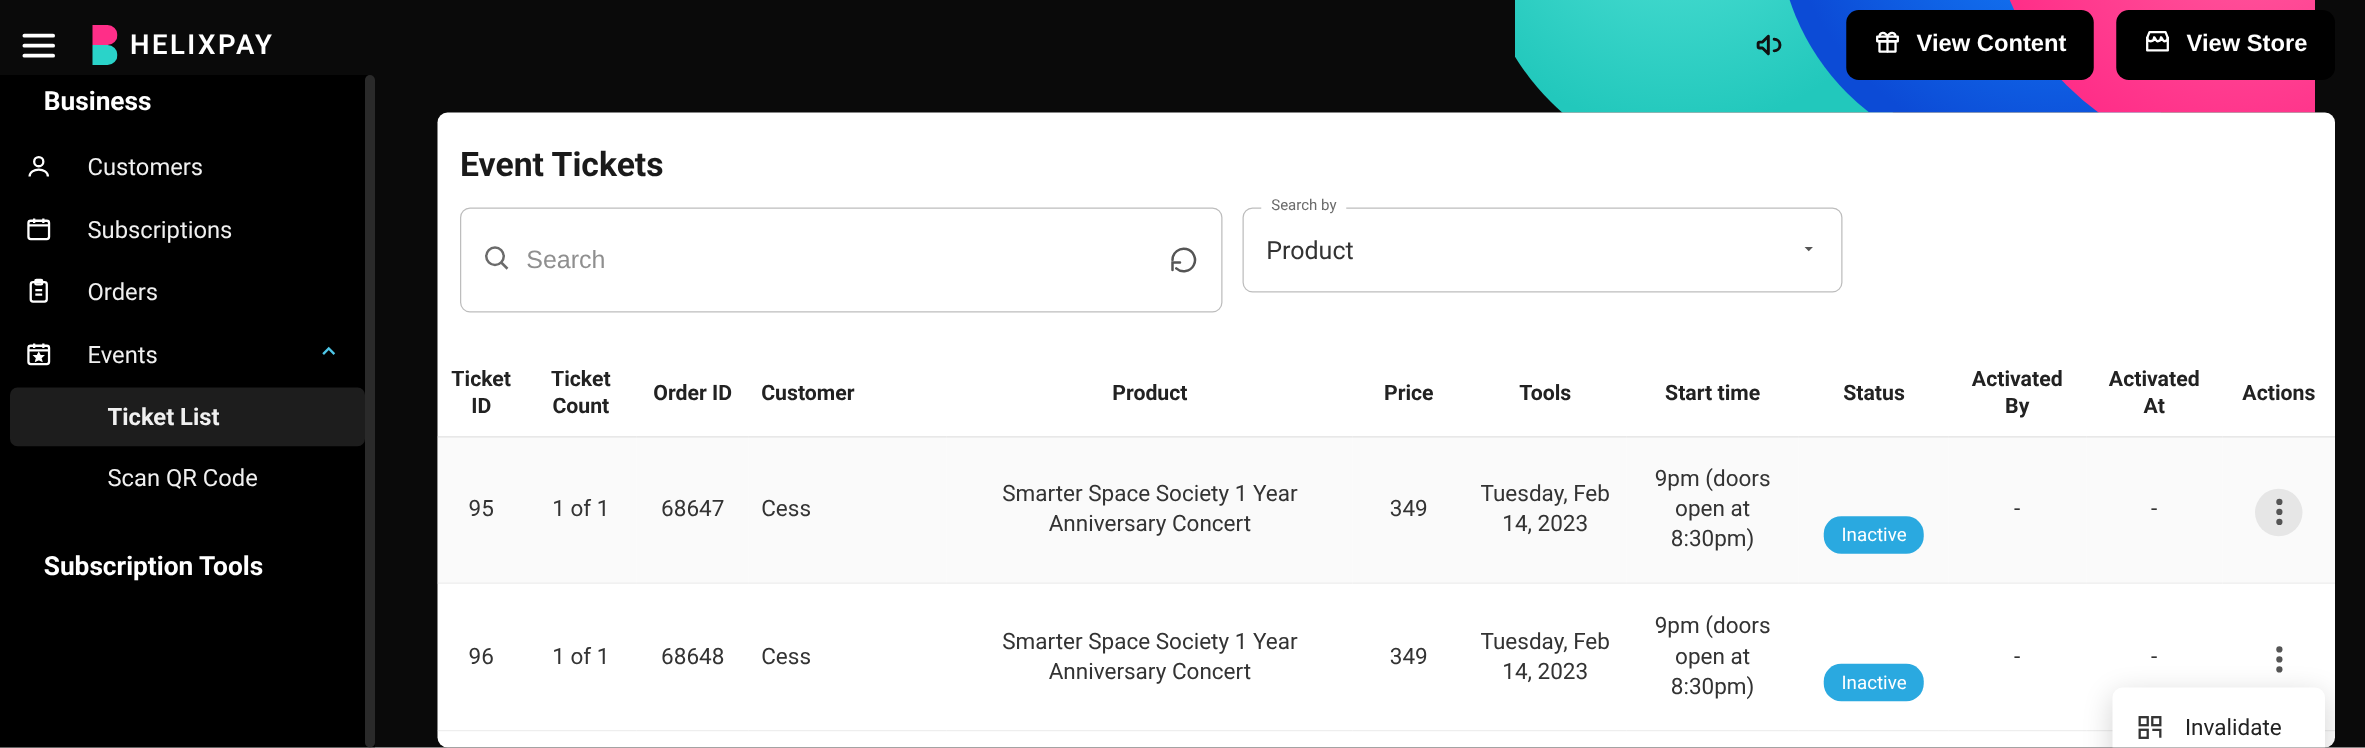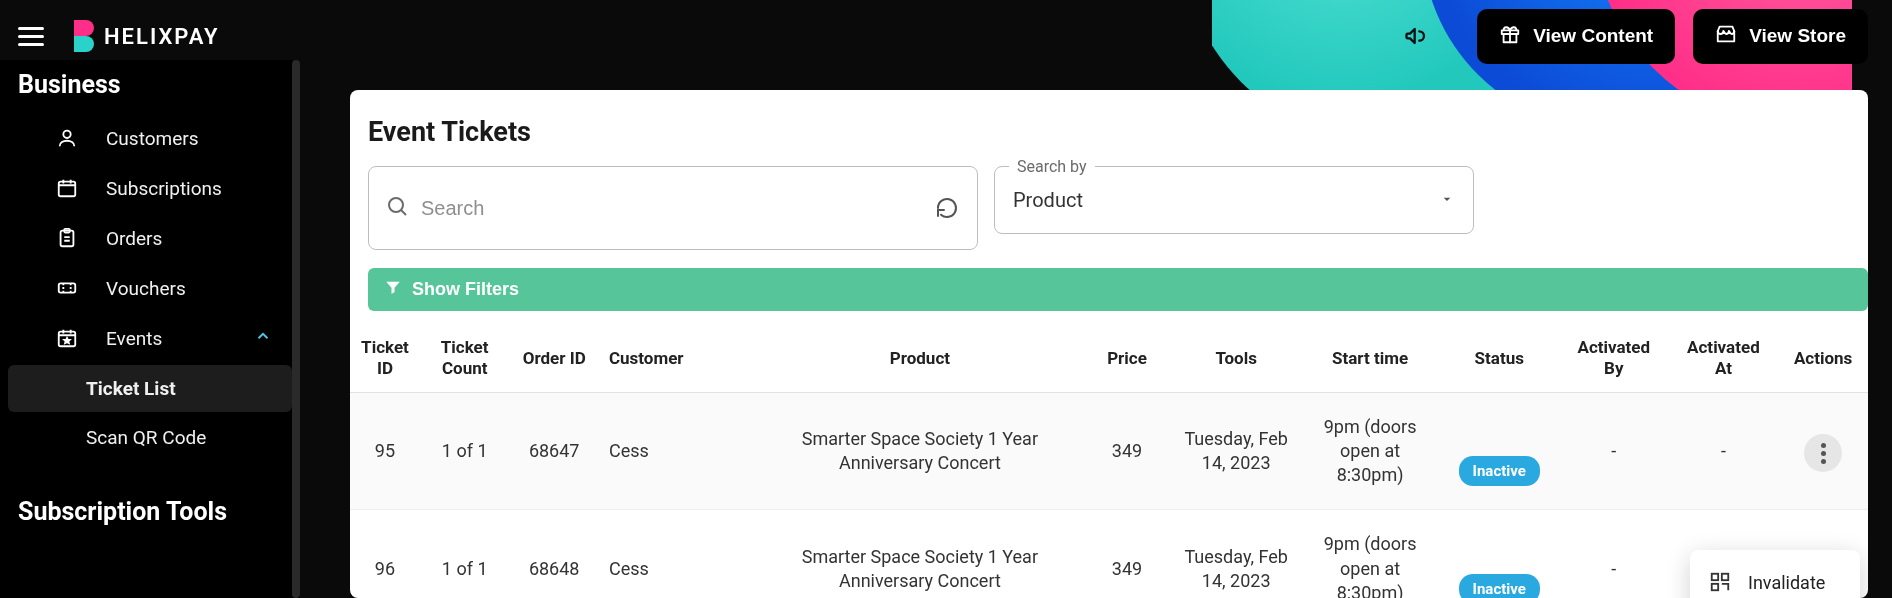--- a/index.html
+++ b/index.html
@@ -71,26 +71,25 @@
     background:#000;
     color:#fff;
     z-index:2;
     padding-top:4px;
     border-top-right-radius:4px;
   }
   .sidebar-scroll {
     position:absolute; right:0; top:0; bottom:0; width:8px; background:#2a2a2a; border-radius:4px;
   }
   .sidebar .section-title {
-    font-size:25px; font-weight:700; padding: 6px 18px 14px 18px;
+    font-size:21px; font-weight:700; padding: 6px 18px 14px 18px; margin-left: 17px;
   }
   .nav-item {
     display:flex; align-items:center; gap:26px; padding:12px 18px; font-size:19px; cursor:pointer;
     color:#f0f0f0;
-    margin-left:36px;
   }
   .nav-icon { width:26px; height:26px; display:flex; align-items:center; justify-content:center; }
   .nav-icon svg { stroke:#fff; fill:none; }
   .nav-item.expandable { position:relative; }
   .nav-item .chev { margin-left:auto; margin-right:10px; }
   .nav-item .chev svg { stroke:#4fc7e8; }
   .sub-item {
     padding:12px 18px 12px 86px; font-size:19px; cursor:pointer; color:#f0f0f0;
   }
   .sub-item.active {
@@ -127,21 +126,21 @@
   }
   .search-box input::placeholder { color:#8f8f8f; }
   .refresh-btn { width:28px; height:28px; display:flex; align-items:center; justify-content:center; cursor:pointer; }
   .select-box {
     flex:0 0 480px; height:68px; border:1px solid #bdbdbd; border-radius:8px;
     position:relative; display:flex; align-items:center; padding:0 18px; font-size:20px;
     cursor:pointer;
     color:#333;
   }
   .select-box .float-label {
-    position:absolute; top:-10px; left:14px; background:#fff; padding:0 8px; font-size:16px; color:#6b6b6b;
+    position:absolute; top:-10px; left:14px; background:#fff; padding:0 8px; font-size:12px; color:#6b6b6b;
   }
   .select-box .dd-caret { margin-left:auto; }
 
   .show-filters {
     margin-left:18px;
     background:#57c59a; color:#fff; border:none; border-radius:6px;
     padding:10px 16px; font-size:18px; font-weight:600; display:inline-flex; align-items:center; gap:10px; cursor:pointer;
   }
 
   .table-wrap { margin-top:14px; flex:1; overflow:hidden; }
@@ -153,21 +152,21 @@
   }
   thead th.left { text-align:left; }
   tbody td {
     font-size:18px; color:#333; text-align:center; padding:22px 10px; vertical-align:middle;
     border-bottom:1px solid #eee;
     line-height:1.35;
   }
   tbody td.left { text-align:left; }
   tbody tr.hover-row { background:#fafafa; }
   .badge {
-    display:inline-block; background:#2aa9e0; color:#fff; font-size:15px; font-weight:700;
+    display:inline-block; background:#2aa9e0; color:#fff; font-size:15px; font-weight:400;
     padding:5px 14px; border-radius:14px;margin-top:40px;
   }
   .actions-btn {
     width:38px; height:38px; border-radius:50%; background:#e6e6e6; display:inline-flex; align-items:center; justify-content:center;
     cursor:pointer;
   }
   .dots { display:flex; flex-direction:column; gap:3px; }
   .dots span { width:5px; height:5px; border-radius:50%; background:#555; }
 
   .menu-popover {
@@ -266,29 +265,20 @@
     <span class="nav-icon">
       <svg width="22" height="22" viewBox="0 0 24 24" stroke-width="2">
           <rect x="5" y="4" width="14" height="17" rx="2"></rect>
           <rect x="9" y="2" width="6" height="4" rx="1"></rect>
           <path d="M9 11h6M9 15h6"></path>
         </svg>
     </span>
     <span>Orders</span>
   </div>
 
-  <div class="nav-item">
-    <span class="nav-icon">
-      <svg width="22" height="22" viewBox="0 0 24 24" stroke-width="2">
-          <rect x="3" y="7" width="18" height="10" rx="2"></rect>
-          <path d="M8 7v10M16 7v10" stroke-dasharray="2 2"></path>
-        </svg>
-    </span>
-    <span>Vouchers</span>
-  </div>
 
   <div class="nav-item expandable">
     <span class="nav-icon">
       <svg width="22" height="22" viewBox="0 0 24 24" stroke-width="2">
           <rect x="3" y="5" width="18" height="16" rx="2"></rect>
           <path d="M3 9h18M8 3v4M16 3v4"></path>
           <path d="M12 12l1 2h2l-1.5 1.5.5 2-2-1-2 1 .5-2L9 14h2z" fill="#fff"></path>
         </svg>
     </span>
     <span>Events</span>
@@ -334,28 +324,20 @@
       <span class="float-label">Search by</span>
       <span>Product</span>
       <span class="dd-caret">
         <svg width="16" height="16" viewBox="0 0 24 24" fill="#555">
             <path d="M7 10l5 5 5-5z"></path>
           </svg>
       </span>
     </div>
   </div>
 
-  <button class="show-filters">
-    <span>
-      <svg width="18" height="18" viewBox="0 0 24 24" fill="#fff">
-          <path d="M3 5h18l-7 8v6l-4 2v-8z"></path>
-        </svg>
-    </span>
-    <span>Show Filters</span>
-  </button>
 
   <div class="table-wrap">
     <table>
       <colgroup>
         <col style="width:70px">
           <col style="width:90px">
           <col style="width:90px">
         <col style="width:160px">
           <col style="width:330px">
           <col style="width:90px">

